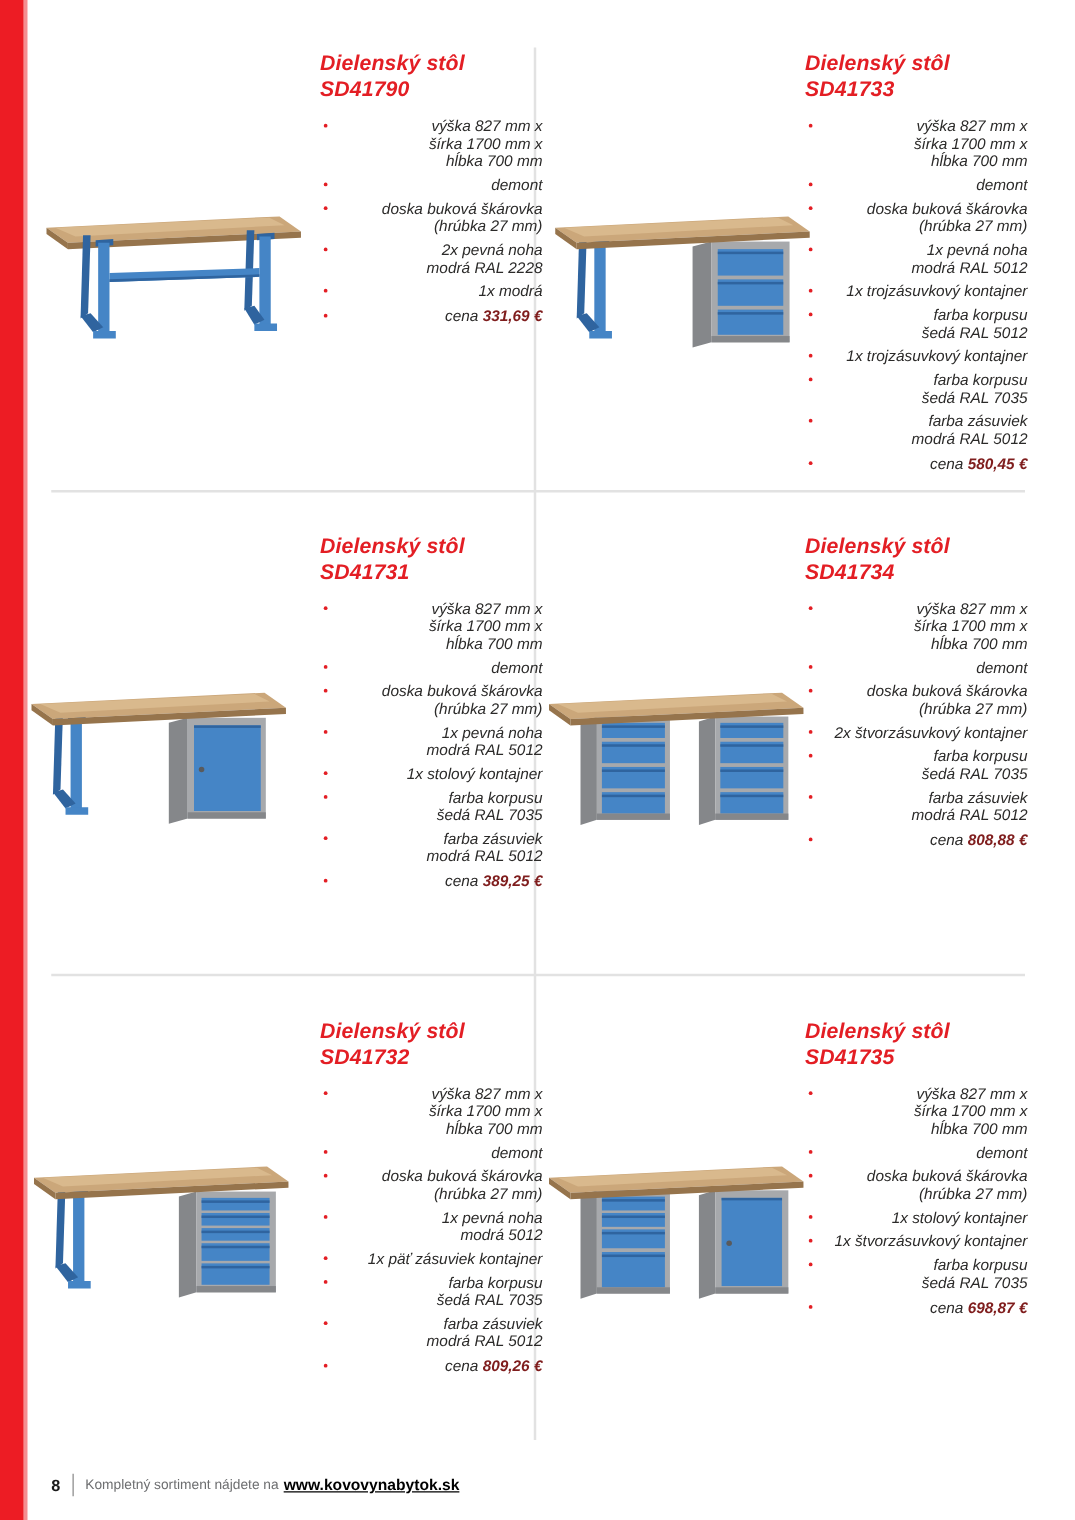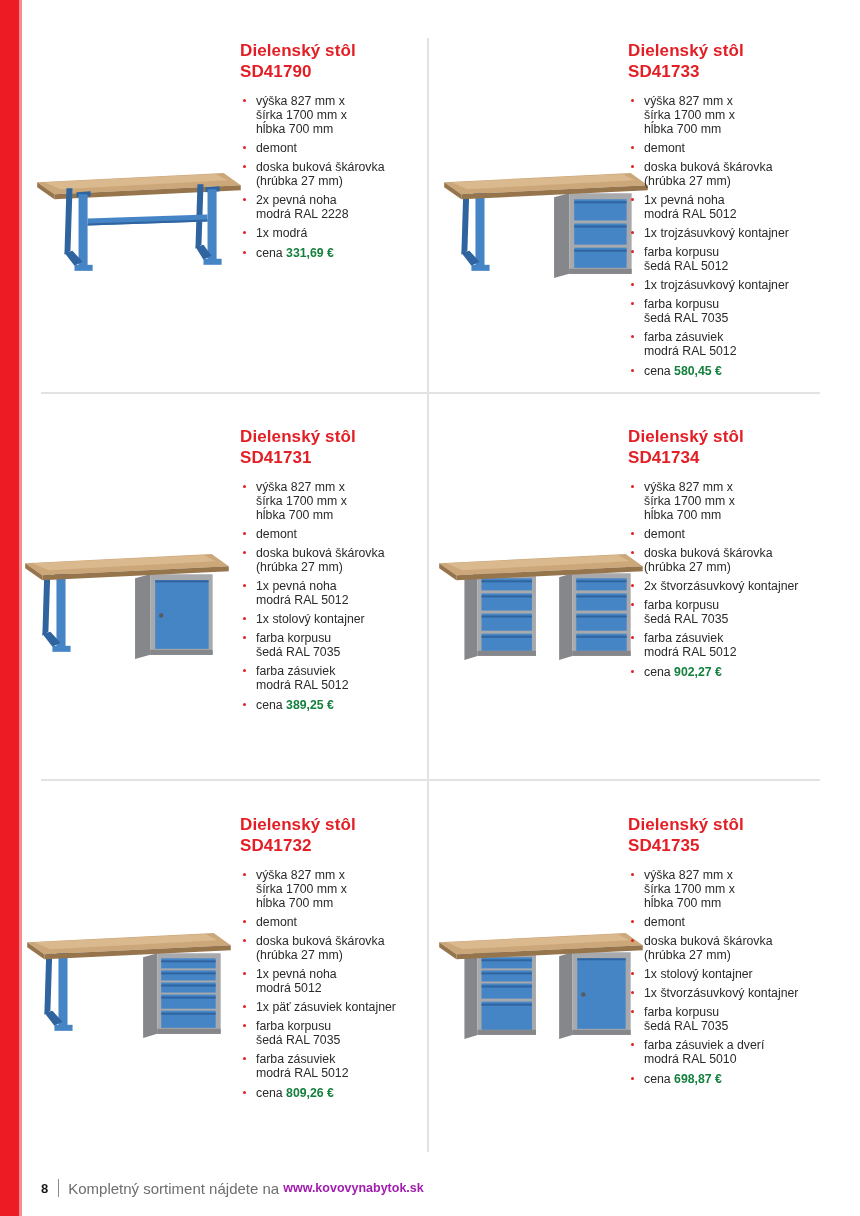--- a/index.html
+++ b/index.html
@@ -19,38 +19,38 @@
   .h-divider.h2 { top:779px; }
 
   .cell { position:absolute; width:388px; }
   #cell-0 { left:40px;  top:0;     height:392px; }
   #cell-1 { left:428px; top:0;     height:392px; }
   #cell-2 { left:40px;  top:393px; height:386px; }
   #cell-3 { left:428px; top:393px; height:386px; }
   #cell-4 { left:40px;  top:780px; height:385px; }
   #cell-5 { left:428px; top:780px; height:385px; }
 
-  .info { position:absolute; left:200px; width:178px; }
+  .info { position:absolute; left:216px; width:178px;font-style:italic; }
   .r1 .info { top:40px; }
   .r2 .info { top:33px; }
   .r3 .info { top:34px; }
 
   .title { margin:0; color:#e31e24; font-size:17px; line-height:21px; font-weight:bold; letter-spacing:0.1px; }
 
   ul.specs { list-style:none; margin:12px 0 0 0; padding:0; }
   ul.specs li {
     position:relative; padding-left:16px; margin:0 0 5px 0;
-    font-size:12.3px; line-height:14px; color:#2b2a29; white-space:pre-line;
+    font-size:12.3px; line-height:14px; color:#2b2a29; white-space:pre-line;text-align:right;
   }
   ul.specs li::before {
     content:""; position:absolute; left:3px; top:5px;
     width:3px; height:3px; background:#e31e24; border-radius:50%;
   }
   ul.specs li.price { margin-top:6px; }
-  ul.specs li.price b { color:#15803d; }
+  ul.specs li.price b { color:#7f1d1d; }
 
   .img { position:absolute; width:212px; height:131px; }
   #cell-0 .img { left:-6px;  top:160px; }
   #cell-1 .img { left:13px;  top:160px; }
   #cell-2 .img { left:-18px; top:148px; }
   #cell-3 .img { left:8px;   top:148px; }
   #cell-4 .img { left:-16px; top:140px; }
   #cell-5 .img { left:8px;   top:140px; }
 
   
@@ -62,22 +62,22 @@
   .cside { fill:#85878a; }
   .cfront{ fill:#a7a9ac; }
   .dr    { fill:#4585c6; }
   .drl   { fill:#2f649f; }
   .hnd   { fill:#595a5c; }
 
   
   .footer { position:absolute; left:41px; top:1178px; display:flex; align-items:center; height:20px; }
   .footer .pagenum { font-size:13px; font-weight:bold; color:#1a1a1a; }
   .footer .fsep { width:1px; height:18px; background:#8a8a8a; margin:0 9px 0 10px; }
-  .footer .ftext { font-size:15px; color:#6d6e70; }
-  .footer .furl  { font-size:12.5px; font-weight:bold; color:#a21caf; margin-left:4px; }
+  .footer .ftext { font-size:11px; color:#6d6e70; }
+  .footer .furl  { font-size:12.5px; font-weight:bold; color:#000000; margin-left:4px;text-decoration:underline; }
 </style>
 </head>
 <body>
 
 <div class="red-bar"></div>
 <div class="red-bar-edge"></div>
 <div class="v-divider"></div>
 <div class="h-divider h1"></div>
 <div class="h-divider h2"></div>
 
@@ -245,21 +245,21 @@
 šírka 1700 mm x
 hĺbka 700 mm</span></li>
       <li><span>demont</span></li>
       <li><span>doska buková škárovka
 (hrúbka 27 mm)</span></li>
       <li><span>2x štvorzásuvkový kontajner</span></li>
       <li><span>farba korpusu
 šedá RAL 7035</span></li>
       <li><span>farba zásuviek
 modrá RAL 5012</span></li>
-      <li class="price"><span>cena</span> <b>902,27 €</b></li>
+      <li class="price"><span>cena</span> <b>808,88 €</b></li>
     </ul>
   </div>
 </section>
 
 <section class="cell r3" id="cell-4">
   <div class="img">
     <svg viewBox="0 0 210 130" width="212" height="131">
       <polygon class="legd" points="22,28 28,28 26,90 20,94"></polygon>
       <polygon class="legd" points="32,32 46,31 46,36 32,37"></polygon>
       <polygon class="leg" points="34,34 43,34 43,106 34,106"></polygon>
@@ -337,22 +337,20 @@
       <li><span>výška 827 mm x
 šírka 1700 mm x
 hĺbka 700 mm</span></li>
       <li><span>demont</span></li>
       <li><span>doska buková škárovka
 (hrúbka 27 mm)</span></li>
       <li><span>1x stolový kontajner</span></li>
       <li><span>1x štvorzásuvkový kontajner</span></li>
       <li><span>farba korpusu
 šedá RAL 7035</span></li>
-      <li><span>farba zásuviek a dverí
-modrá RAL 5010</span></li>
       <li class="price"><span>cena</span> <b>698,87 €</b></li>
     </ul>
   </div>
 </section>
 
 <div class="footer">
   <span class="pagenum">8</span>
   <span class="fsep"></span>
   <span class="ftext">Kompletný sortiment nájdete na</span>
   <span class="furl">www.kovovynabytok.sk</span>

